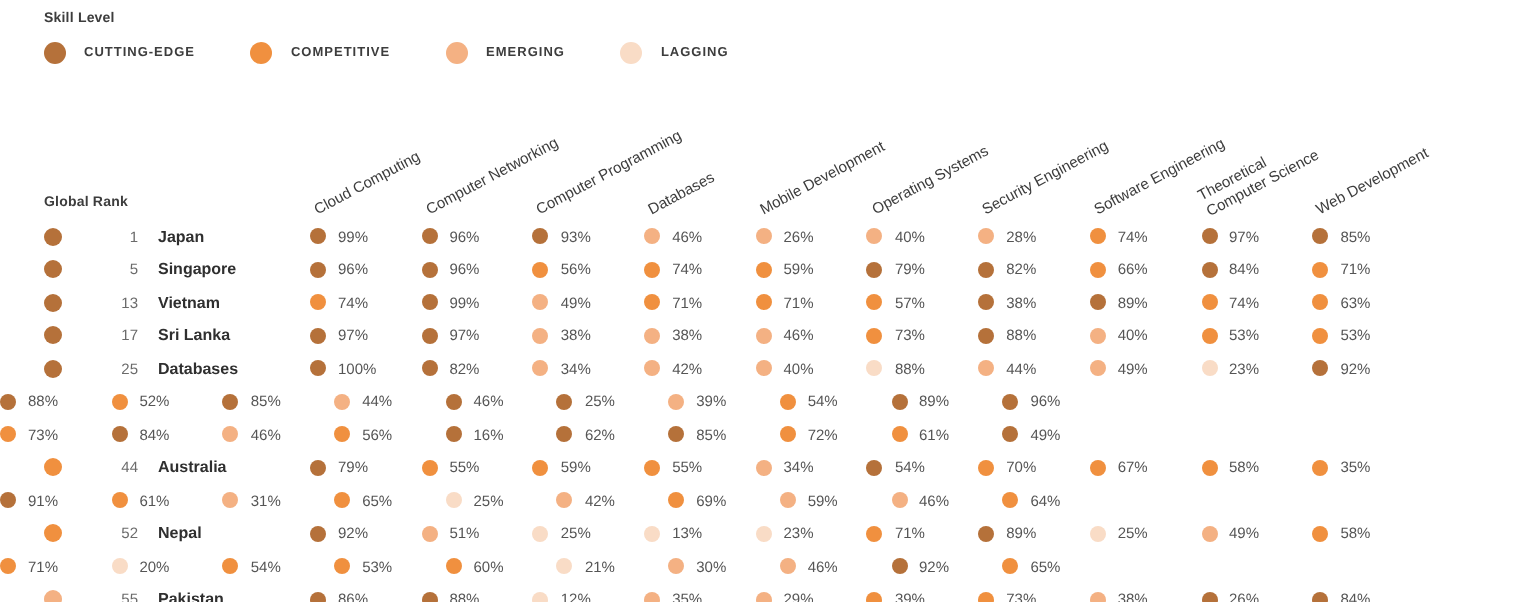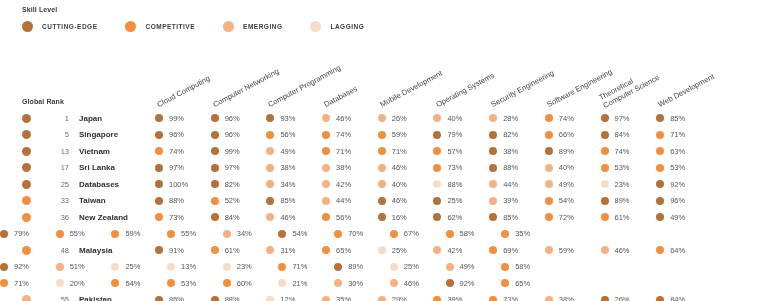--- a/index.html
+++ b/index.html
@@ -415,203 +415,198 @@
       <div class="cell">
         <span class="cell-dot" style="background: rgb(249, 220, 198);"></span>
         <span class="cell-val">23%</span>
       </div>
       <div class="cell">
         <span class="cell-dot" style="background: rgb(181, 113, 58);"></span>
         <span class="cell-val">92%</span>
       </div>
     </div>
     <div class="row">
+      <div class="cell">
+        <span class="cell-dot" style="background: rgb(181, 113, 58);"></span>
+        <span class="cell-val">88%</span>
+      </div>
+      <div class="cell">
+        <span class="cell-dot" style="background: rgb(240, 144, 63);"></span>
+        <span class="cell-val">52%</span>
+      </div>
+      <div class="cell">
+        <span class="cell-dot" style="background: rgb(181, 113, 58);"></span>
+        <span class="cell-val">85%</span>
+      </div>
+      <div class="cell">
+        <span class="cell-dot" style="background: rgb(244, 177, 131);"></span>
+        <span class="cell-val">44%</span>
+      </div>
+      <div class="cell">
+        <span class="cell-dot" style="background: rgb(181, 113, 58);"></span>
+        <span class="cell-val">46%</span>
+      </div>
+      <div class="cell">
+        <span class="cell-dot" style="background: rgb(181, 113, 58);"></span>
+        <span class="cell-val">25%</span>
+      </div>
+      <div class="cell">
+        <span class="cell-dot" style="background: rgb(244, 177, 131);"></span>
+        <span class="cell-val">39%</span>
+      </div>
+      <div class="cell">
+        <span class="cell-dot" style="background: rgb(240, 144, 63);"></span>
+        <span class="cell-val">54%</span>
+      </div>
+      <div class="cell">
+        <span class="cell-dot" style="background: rgb(181, 113, 58);"></span>
+        <span class="cell-val">89%</span>
+      </div>
+      <div class="cell">
+        <span class="cell-dot" style="background: rgb(181, 113, 58);"></span>
+        <span class="cell-val">96%</span>
+      </div>
+    </div>
+    <div class="row">
+      <div class="cell">
+        <span class="cell-dot" style="background: rgb(240, 144, 63);"></span>
+        <span class="cell-val">73%</span>
+      </div>
+      <div class="cell">
+        <span class="cell-dot" style="background: rgb(181, 113, 58);"></span>
+        <span class="cell-val">84%</span>
+      </div>
+      <div class="cell">
+        <span class="cell-dot" style="background: rgb(244, 177, 131);"></span>
+        <span class="cell-val">46%</span>
+      </div>
+      <div class="cell">
+        <span class="cell-dot" style="background: rgb(240, 144, 63);"></span>
+        <span class="cell-val">56%</span>
+      </div>
+      <div class="cell">
+        <span class="cell-dot" style="background: rgb(181, 113, 58);"></span>
+        <span class="cell-val">16%</span>
+      </div>
+      <div class="cell">
+        <span class="cell-dot" style="background: rgb(181, 113, 58);"></span>
+        <span class="cell-val">62%</span>
+      </div>
+      <div class="cell">
+        <span class="cell-dot" style="background: rgb(181, 113, 58);"></span>
+        <span class="cell-val">85%</span>
+      </div>
+      <div class="cell">
+        <span class="cell-dot" style="background: rgb(240, 144, 63);"></span>
+        <span class="cell-val">72%</span>
+      </div>
+      <div class="cell">
+        <span class="cell-dot" style="background: rgb(240, 144, 63);"></span>
+        <span class="cell-val">61%</span>
+      </div>
+      <div class="cell">
+        <span class="cell-dot" style="background: rgb(181, 113, 58);"></span>
+        <span class="cell-val">49%</span>
+      </div>
+    </div>
+    <div class="row">
       <div class="cell-country">
         <span class="country-dot" style="background: rgb(240, 144, 63);"></span>
-        <span class="rank-num">33</span>
-        <span class="country-name">Taiwan</span>
-      </div>
-      <div class="cell">
-        <span class="cell-dot" style="background: rgb(181, 113, 58);"></span>
-        <span class="cell-val">88%</span>
-      </div>
-      <div class="cell">
-        <span class="cell-dot" style="background: rgb(240, 144, 63);"></span>
-        <span class="cell-val">52%</span>
-      </div>
-      <div class="cell">
-        <span class="cell-dot" style="background: rgb(181, 113, 58);"></span>
-        <span class="cell-val">85%</span>
-      </div>
-      <div class="cell">
-        <span class="cell-dot" style="background: rgb(244, 177, 131);"></span>
-        <span class="cell-val">44%</span>
-      </div>
-      <div class="cell">
-        <span class="cell-dot" style="background: rgb(181, 113, 58);"></span>
+        <span class="rank-num">44</span>
+        <span class="country-name">Australia</span>
+      </div>
+      <div class="cell">
+        <span class="cell-dot" style="background: rgb(181, 113, 58);"></span>
+        <span class="cell-val">79%</span>
+      </div>
+      <div class="cell">
+        <span class="cell-dot" style="background: rgb(240, 144, 63);"></span>
+        <span class="cell-val">55%</span>
+      </div>
+      <div class="cell">
+        <span class="cell-dot" style="background: rgb(240, 144, 63);"></span>
+        <span class="cell-val">59%</span>
+      </div>
+      <div class="cell">
+        <span class="cell-dot" style="background: rgb(240, 144, 63);"></span>
+        <span class="cell-val">55%</span>
+      </div>
+      <div class="cell">
+        <span class="cell-dot" style="background: rgb(244, 177, 131);"></span>
+        <span class="cell-val">34%</span>
+      </div>
+      <div class="cell">
+        <span class="cell-dot" style="background: rgb(181, 113, 58);"></span>
+        <span class="cell-val">54%</span>
+      </div>
+      <div class="cell">
+        <span class="cell-dot" style="background: rgb(240, 144, 63);"></span>
+        <span class="cell-val">70%</span>
+      </div>
+      <div class="cell">
+        <span class="cell-dot" style="background: rgb(240, 144, 63);"></span>
+        <span class="cell-val">67%</span>
+      </div>
+      <div class="cell">
+        <span class="cell-dot" style="background: rgb(240, 144, 63);"></span>
+        <span class="cell-val">58%</span>
+      </div>
+      <div class="cell">
+        <span class="cell-dot" style="background: rgb(240, 144, 63);"></span>
+        <span class="cell-val">35%</span>
+      </div>
+    </div>
+    <div class="row">
+      <div class="cell">
+        <span class="cell-dot" style="background: rgb(181, 113, 58);"></span>
+        <span class="cell-val">91%</span>
+      </div>
+      <div class="cell">
+        <span class="cell-dot" style="background: rgb(240, 144, 63);"></span>
+        <span class="cell-val">61%</span>
+      </div>
+      <div class="cell">
+        <span class="cell-dot" style="background: rgb(244, 177, 131);"></span>
+        <span class="cell-val">31%</span>
+      </div>
+      <div class="cell">
+        <span class="cell-dot" style="background: rgb(240, 144, 63);"></span>
+        <span class="cell-val">65%</span>
+      </div>
+      <div class="cell">
+        <span class="cell-dot" style="background: rgb(249, 220, 198);"></span>
+        <span class="cell-val">25%</span>
+      </div>
+      <div class="cell">
+        <span class="cell-dot" style="background: rgb(244, 177, 131);"></span>
+        <span class="cell-val">42%</span>
+      </div>
+      <div class="cell">
+        <span class="cell-dot" style="background: rgb(240, 144, 63);"></span>
+        <span class="cell-val">69%</span>
+      </div>
+      <div class="cell">
+        <span class="cell-dot" style="background: rgb(244, 177, 131);"></span>
+        <span class="cell-val">59%</span>
+      </div>
+      <div class="cell">
+        <span class="cell-dot" style="background: rgb(244, 177, 131);"></span>
         <span class="cell-val">46%</span>
       </div>
       <div class="cell">
-        <span class="cell-dot" style="background: rgb(181, 113, 58);"></span>
-        <span class="cell-val">25%</span>
-      </div>
-      <div class="cell">
-        <span class="cell-dot" style="background: rgb(244, 177, 131);"></span>
-        <span class="cell-val">39%</span>
-      </div>
-      <div class="cell">
-        <span class="cell-dot" style="background: rgb(240, 144, 63);"></span>
-        <span class="cell-val">54%</span>
-      </div>
-      <div class="cell">
-        <span class="cell-dot" style="background: rgb(181, 113, 58);"></span>
-        <span class="cell-val">89%</span>
-      </div>
-      <div class="cell">
-        <span class="cell-dot" style="background: rgb(181, 113, 58);"></span>
-        <span class="cell-val">96%</span>
+        <span class="cell-dot" style="background: rgb(240, 144, 63);"></span>
+        <span class="cell-val">64%</span>
       </div>
     </div>
     <div class="row">
       <div class="cell-country">
         <span class="country-dot" style="background: rgb(240, 144, 63);"></span>
-        <span class="rank-num">36</span>
-        <span class="country-name">New Zealand</span>
-      </div>
-      <div class="cell">
-        <span class="cell-dot" style="background: rgb(240, 144, 63);"></span>
-        <span class="cell-val">73%</span>
-      </div>
-      <div class="cell">
-        <span class="cell-dot" style="background: rgb(181, 113, 58);"></span>
-        <span class="cell-val">84%</span>
-      </div>
-      <div class="cell">
-        <span class="cell-dot" style="background: rgb(244, 177, 131);"></span>
-        <span class="cell-val">46%</span>
-      </div>
-      <div class="cell">
-        <span class="cell-dot" style="background: rgb(240, 144, 63);"></span>
-        <span class="cell-val">56%</span>
-      </div>
-      <div class="cell">
-        <span class="cell-dot" style="background: rgb(181, 113, 58);"></span>
-        <span class="cell-val">16%</span>
-      </div>
-      <div class="cell">
-        <span class="cell-dot" style="background: rgb(181, 113, 58);"></span>
-        <span class="cell-val">62%</span>
-      </div>
-      <div class="cell">
-        <span class="cell-dot" style="background: rgb(181, 113, 58);"></span>
-        <span class="cell-val">85%</span>
-      </div>
-      <div class="cell">
-        <span class="cell-dot" style="background: rgb(240, 144, 63);"></span>
-        <span class="cell-val">72%</span>
-      </div>
-      <div class="cell">
-        <span class="cell-dot" style="background: rgb(240, 144, 63);"></span>
-        <span class="cell-val">61%</span>
-      </div>
-      <div class="cell">
-        <span class="cell-dot" style="background: rgb(181, 113, 58);"></span>
-        <span class="cell-val">49%</span>
-      </div>
-    </div>
-    <div class="row">
-      <div class="cell">
-        <span class="cell-dot" style="background: rgb(181, 113, 58);"></span>
-        <span class="cell-val">79%</span>
-      </div>
-      <div class="cell">
-        <span class="cell-dot" style="background: rgb(240, 144, 63);"></span>
-        <span class="cell-val">55%</span>
-      </div>
-      <div class="cell">
-        <span class="cell-dot" style="background: rgb(240, 144, 63);"></span>
-        <span class="cell-val">59%</span>
-      </div>
-      <div class="cell">
-        <span class="cell-dot" style="background: rgb(240, 144, 63);"></span>
-        <span class="cell-val">55%</span>
-      </div>
-      <div class="cell">
-        <span class="cell-dot" style="background: rgb(244, 177, 131);"></span>
-        <span class="cell-val">34%</span>
-      </div>
-      <div class="cell">
-        <span class="cell-dot" style="background: rgb(181, 113, 58);"></span>
-        <span class="cell-val">54%</span>
-      </div>
-      <div class="cell">
-        <span class="cell-dot" style="background: rgb(240, 144, 63);"></span>
-        <span class="cell-val">70%</span>
-      </div>
-      <div class="cell">
-        <span class="cell-dot" style="background: rgb(240, 144, 63);"></span>
-        <span class="cell-val">67%</span>
-      </div>
-      <div class="cell">
-        <span class="cell-dot" style="background: rgb(240, 144, 63);"></span>
-        <span class="cell-val">58%</span>
-      </div>
-      <div class="cell">
-        <span class="cell-dot" style="background: rgb(240, 144, 63);"></span>
-        <span class="cell-val">35%</span>
-      </div>
-    </div>
-    <div class="row">
-      <div class="cell-country">
-        <span class="country-dot" style="background: rgb(240, 144, 63);"></span>
-        <span class="rank-num">48</span>
-        <span class="country-name">Malaysia</span>
-      </div>
-      <div class="cell">
-        <span class="cell-dot" style="background: rgb(181, 113, 58);"></span>
-        <span class="cell-val">91%</span>
-      </div>
-      <div class="cell">
-        <span class="cell-dot" style="background: rgb(240, 144, 63);"></span>
-        <span class="cell-val">61%</span>
-      </div>
-      <div class="cell">
-        <span class="cell-dot" style="background: rgb(244, 177, 131);"></span>
-        <span class="cell-val">31%</span>
-      </div>
-      <div class="cell">
-        <span class="cell-dot" style="background: rgb(240, 144, 63);"></span>
-        <span class="cell-val">65%</span>
-      </div>
-      <div class="cell">
-        <span class="cell-dot" style="background: rgb(249, 220, 198);"></span>
-        <span class="cell-val">25%</span>
-      </div>
-      <div class="cell">
-        <span class="cell-dot" style="background: rgb(244, 177, 131);"></span>
-        <span class="cell-val">42%</span>
-      </div>
-      <div class="cell">
-        <span class="cell-dot" style="background: rgb(240, 144, 63);"></span>
-        <span class="cell-val">69%</span>
-      </div>
-      <div class="cell">
-        <span class="cell-dot" style="background: rgb(244, 177, 131);"></span>
-        <span class="cell-val">59%</span>
-      </div>
-      <div class="cell">
-        <span class="cell-dot" style="background: rgb(244, 177, 131);"></span>
-        <span class="cell-val">46%</span>
-      </div>
-      <div class="cell">
-        <span class="cell-dot" style="background: rgb(240, 144, 63);"></span>
-        <span class="cell-val">64%</span>
-      </div>
-    </div>
-    <div class="row">
+        <span class="rank-num">52</span>
+        <span class="country-name">Nepal</span>
+      </div>
       <div class="cell">
         <span class="cell-dot" style="background: rgb(181, 113, 58);"></span>
         <span class="cell-val">92%</span>
       </div>
       <div class="cell">
         <span class="cell-dot" style="background: rgb(244, 177, 131);"></span>
         <span class="cell-val">51%</span>
       </div>
       <div class="cell">
         <span class="cell-dot" style="background: rgb(249, 220, 198);"></span>

